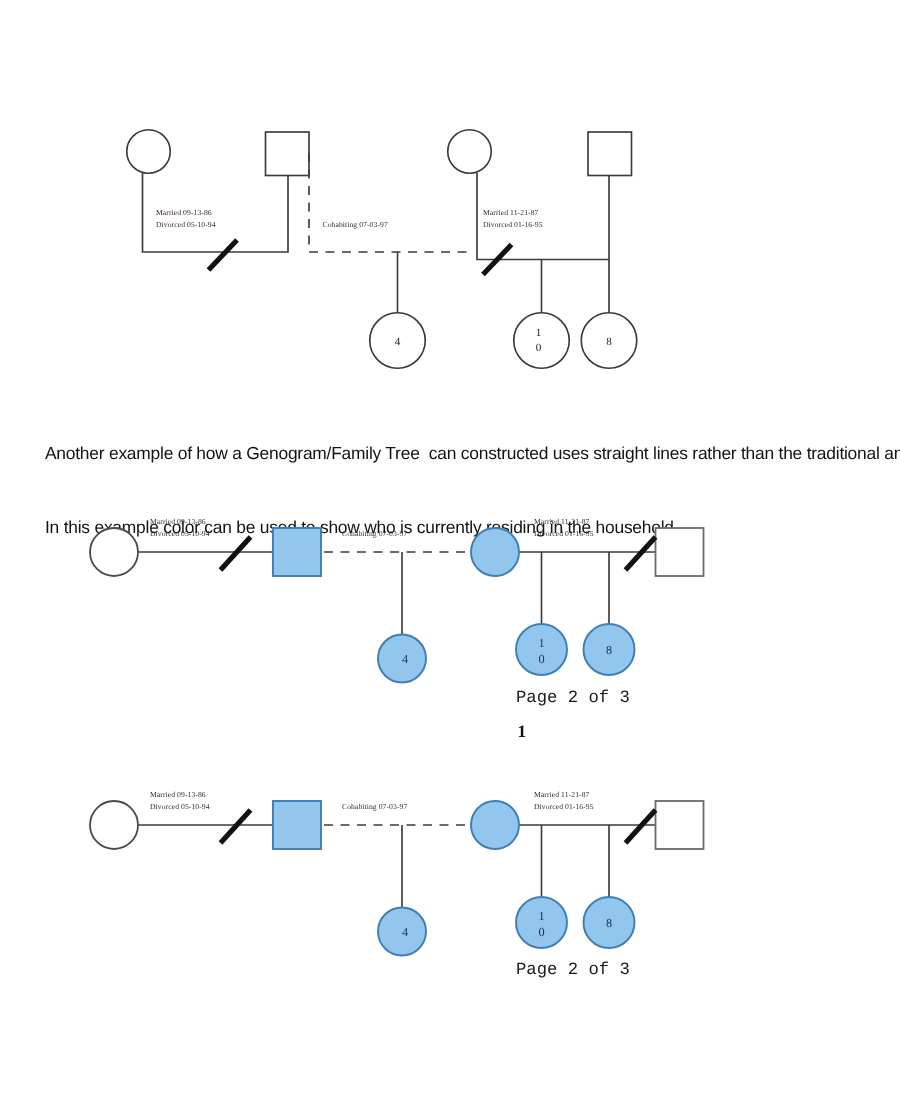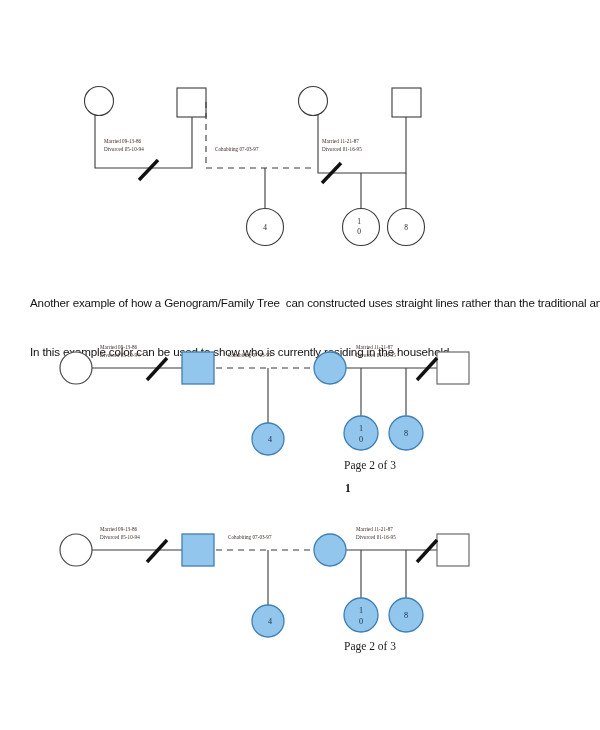--- a/index.html
+++ b/index.html
@@ -44,21 +44,21 @@
     line-height: 16.4px;
     color: #121212;
     white-space: pre;
     letter-spacing: -0.15px;
   }
   .para .ln { display: block; }
 
   
   .footer {
     position: absolute;
-    font-family: Liberation Serif, serif;
+    font-family: Liberation Mono, monospace;
     font-size: 11.5px;
     color: #1a1a1a;
     white-space: nowrap;
   }
   .footer.f1 { left: 344px; top: 459px; }
   .footer.f2 { left: 344px; top: 640px; }
 
   .pagenum {
     position: absolute;
     left: 345px;

